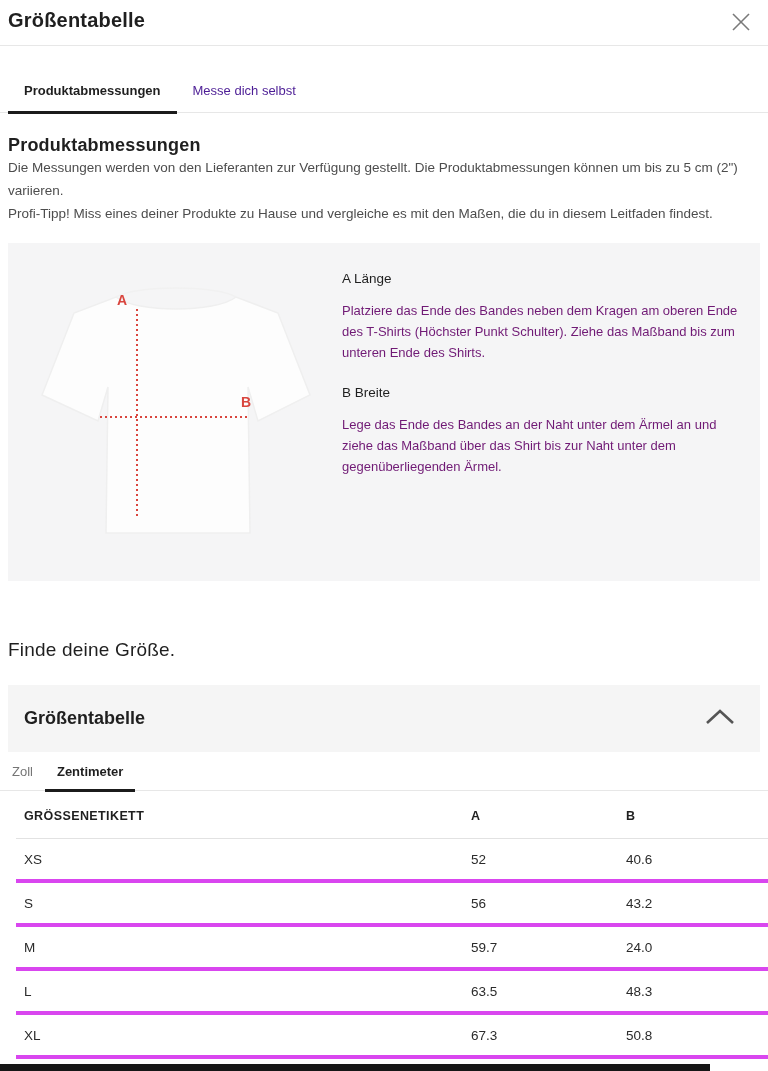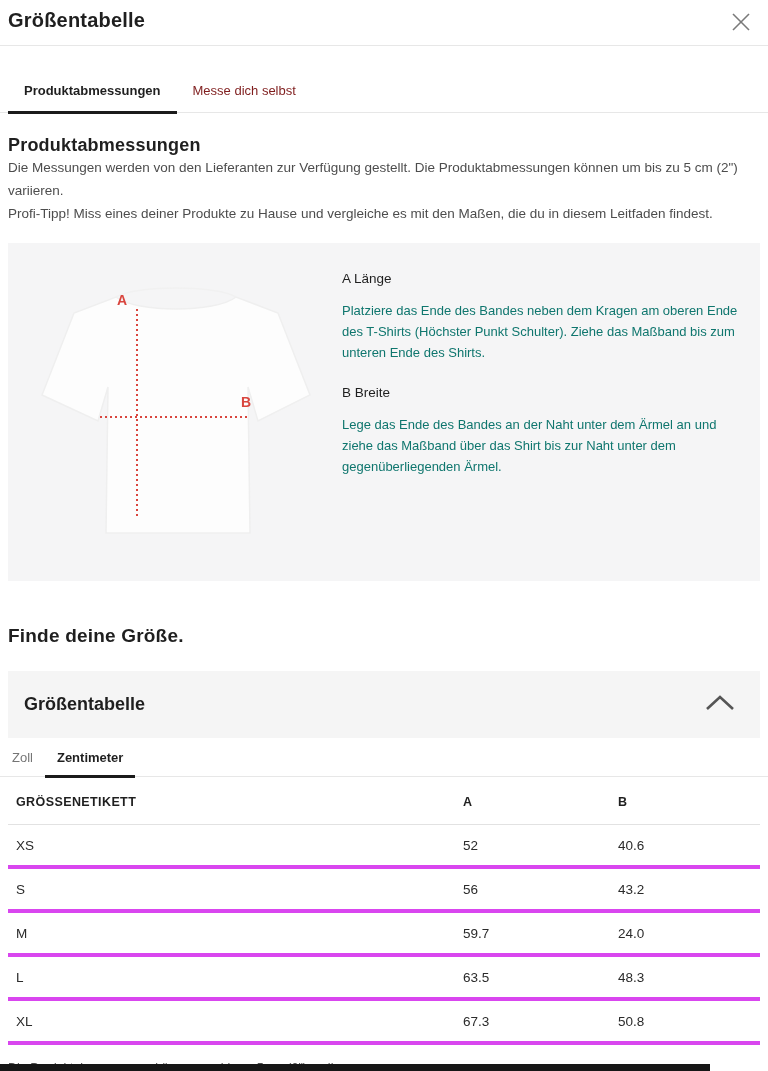--- a/index.html
+++ b/index.html
@@ -11,46 +11,46 @@
   
   .modal-header { display:flex; align-items:flex-start; justify-content:space-between;
     padding:9px 16px 0 8px; height:46px; border-bottom:1px solid #e7e7e7; }
   .modal-title { font-size:20px; font-weight:bold; letter-spacing:.2px; }
   .close-btn { width:22px; height:22px; margin-top:2px; cursor:pointer; }
   
   .tabs { display:flex; padding:0 0 0 8px; margin-top:27px; border-bottom:1px solid #e7e7e7; }
   .tab { font-size:13px; padding:10px 16px 14px 16px; cursor:pointer; position:relative; }
   .tab.active { font-weight:bold; color:#1f1f1f; }
   .tab.active::after { content:""; position:absolute; left:0; right:0; bottom:-2px; height:3px; background:#1b1b1b; }
-  .tab.inactive { color:#7f1d1d; }
+  .tab.inactive { color:#4c1d95; }
   
   .section { padding:0 8px; }
   .section h2 { font-size:18px; font-weight:bold; margin-top:22px; letter-spacing:.2px; }
   .section p { font-size:13.5px; line-height:23px; color:#4d4d4d; max-width:752px; }
   
   .guide-box { margin:18px 8px 0 8px; background:#f5f5f6; display:flex; padding:14px 14px 24px 4px; min-height:318px; }
   .guide-art { width:316px; position:relative; flex:none; }
   .guide-text { flex:1; padding:14px 6px 0 14px; }
   .guide-text h3 { font-size:13.5px; font-weight:normal; margin-bottom:14px; }
   .guide-text h3.second { margin-top:22px; }
-  .guide-text p { font-size:13px; line-height:21px; color:#0f766e; }
+  .guide-text p { font-size:13px; line-height:21px; color:#701a75; }
   
-  .find-size { font-size:19px; font-weight:bold; padding:0 8px; margin-top:44px; letter-spacing:.2px; }
+  .find-size { font-size:19px; font-weight:normal; padding:0 8px; margin-top:58px; letter-spacing:.2px; }
   
   .accordion { margin:24px 8px 0 8px; background:#f5f5f5; height:67px; display:flex;
     align-items:center; justify-content:space-between; padding:0 24px 0 16px; cursor:pointer; }
   .accordion-title { font-size:18px; font-weight:bold; }
   
   .unit-tabs { display:flex; border-bottom:1px solid #e7e7e7; }
   .unit-tab { font-size:13px; padding:12px 12px 11px 12px; cursor:pointer; position:relative; }
   .unit-tab.active { font-weight:bold; }
   .unit-tab.inactive { color:#757575; }
   .unit-tab.active::after { content:""; position:absolute; left:0; right:0; bottom:-2px; height:3px; background:#1b1b1b; }
   
-  .size-table { width:752px; margin:0 8px; border-collapse:collapse; }
+  .size-table { width:752px; margin:0 16px; border-collapse:collapse; }
   .size-table th { text-align:left; font-size:12.5px; font-weight:bold; letter-spacing:.4px;
     padding:18px 0 15px 8px; border-bottom:1px solid #e2e2e2; color:#1f1f1f; }
   .size-table td { font-size:13.5px; color:#2b2b2b; padding:13px 0 12px 8px; border-bottom:4px solid #d946ef; }
   .col-size { width:447px; } .col-a { width:155px; }
   
   .footnote { font-size:12.5px; color:#4f4f4f; padding:0 8px; margin-top:16px; }
   .bottom-bar { position:absolute; left:0; bottom:0; width:710px; height:7px; background:#161616; }
   svg text { font-family:"Liberation Sans", sans-serif; }
 </style>
 </head>

